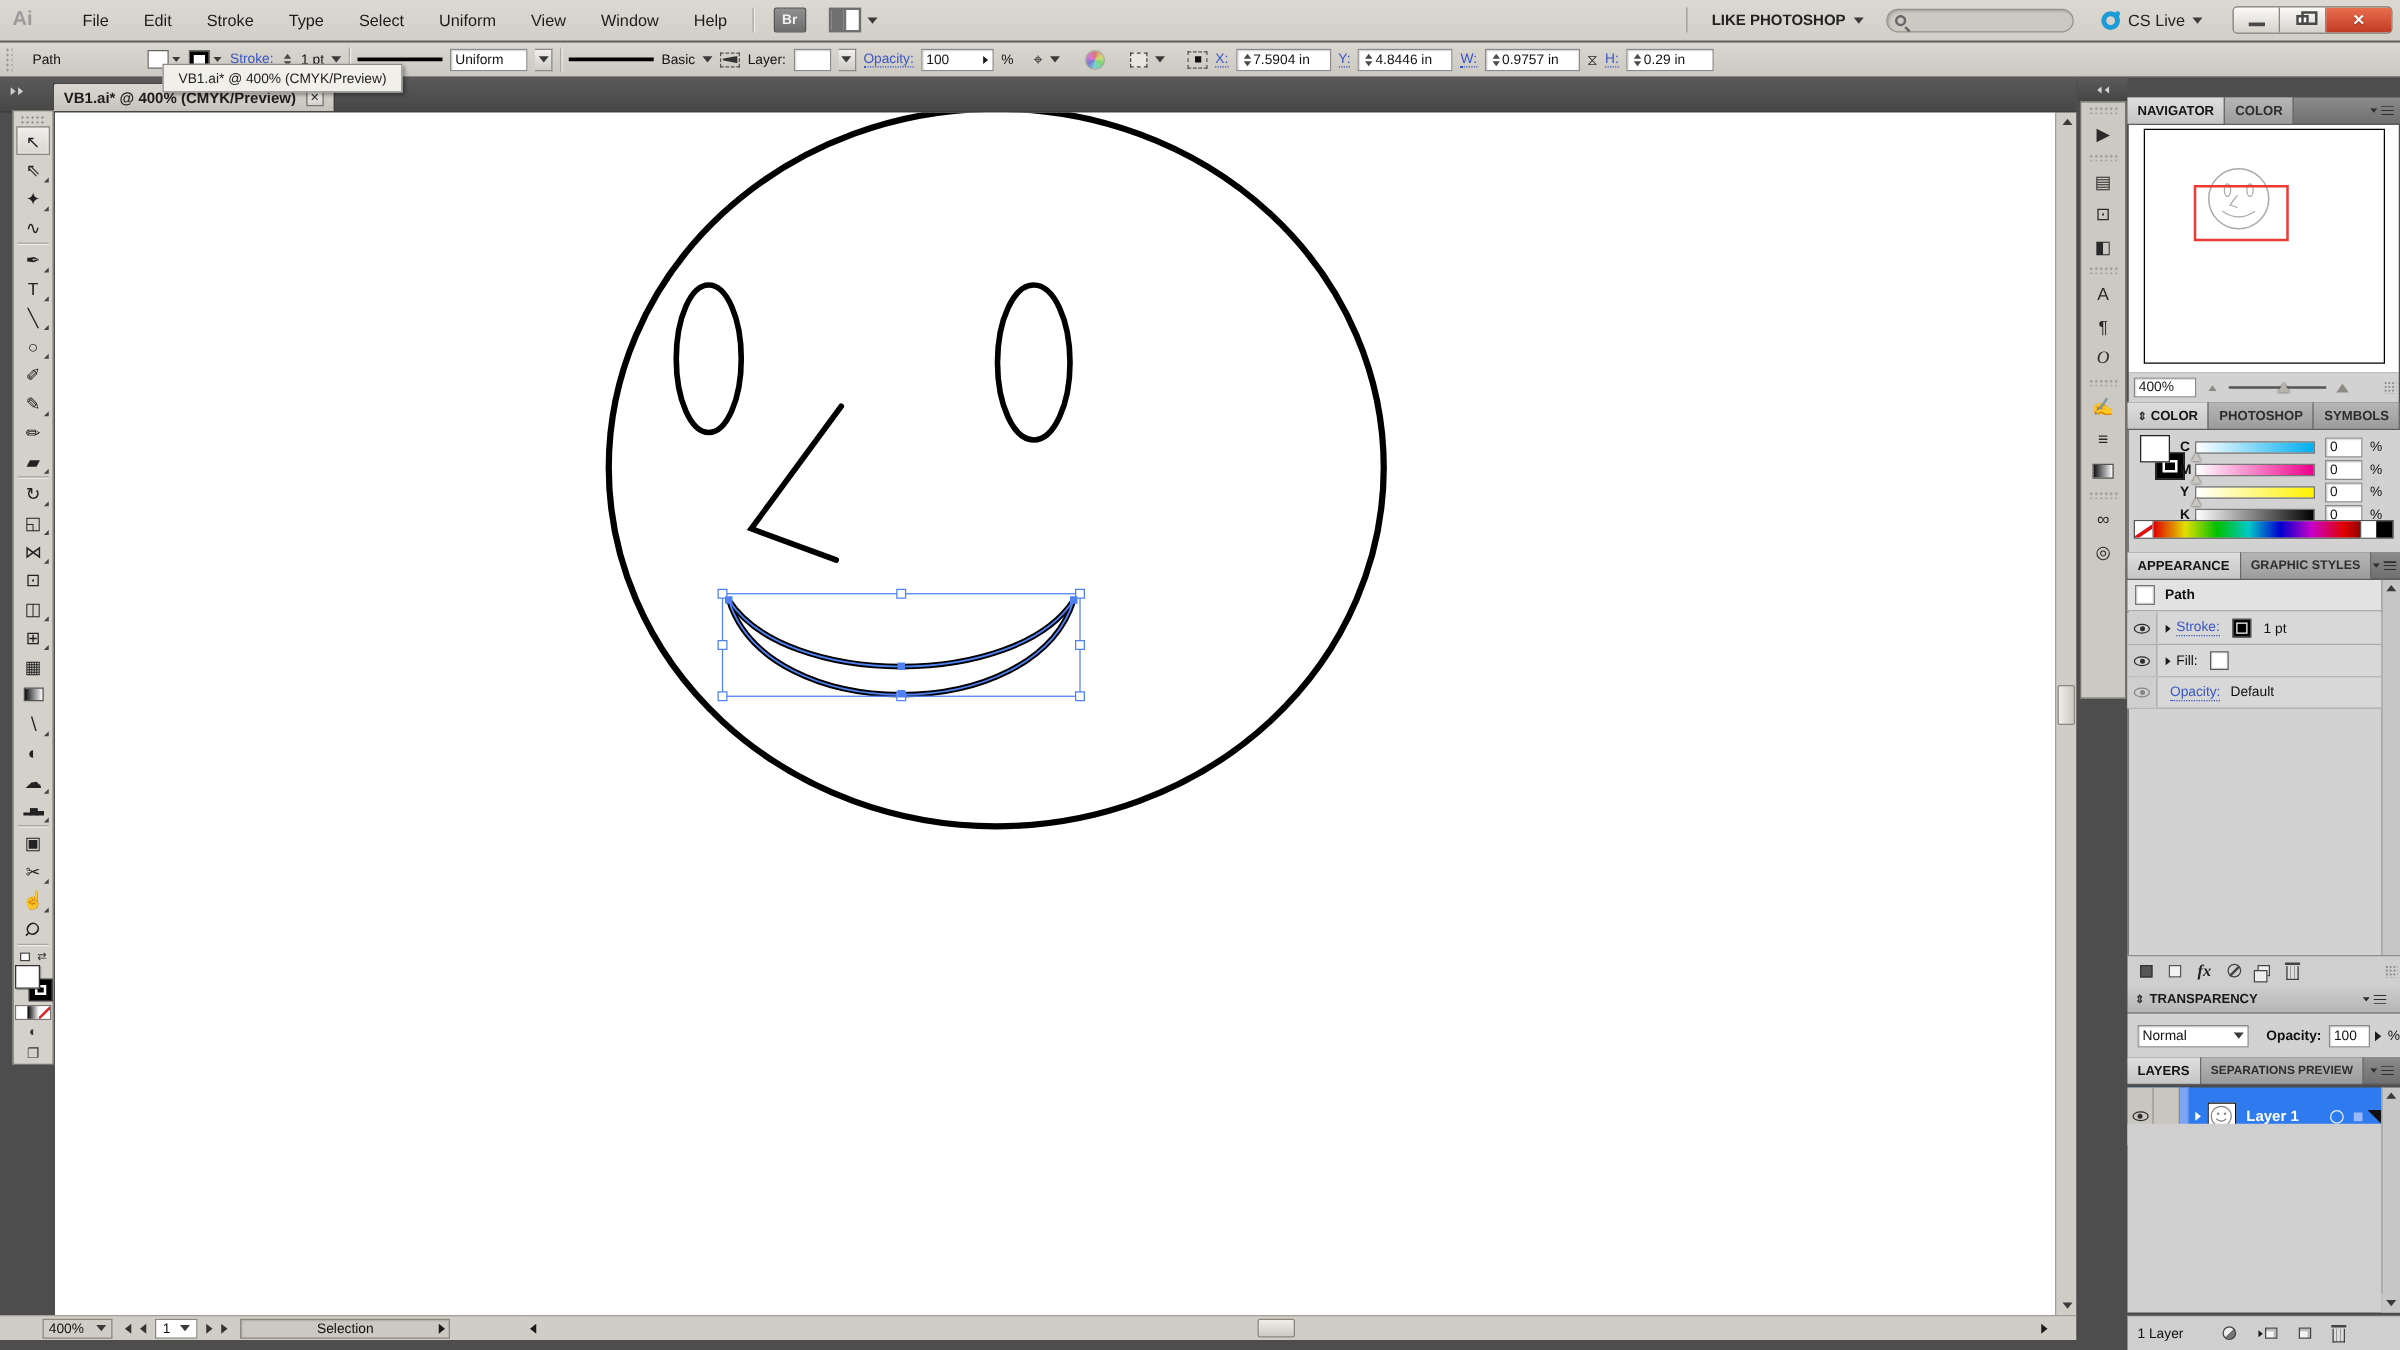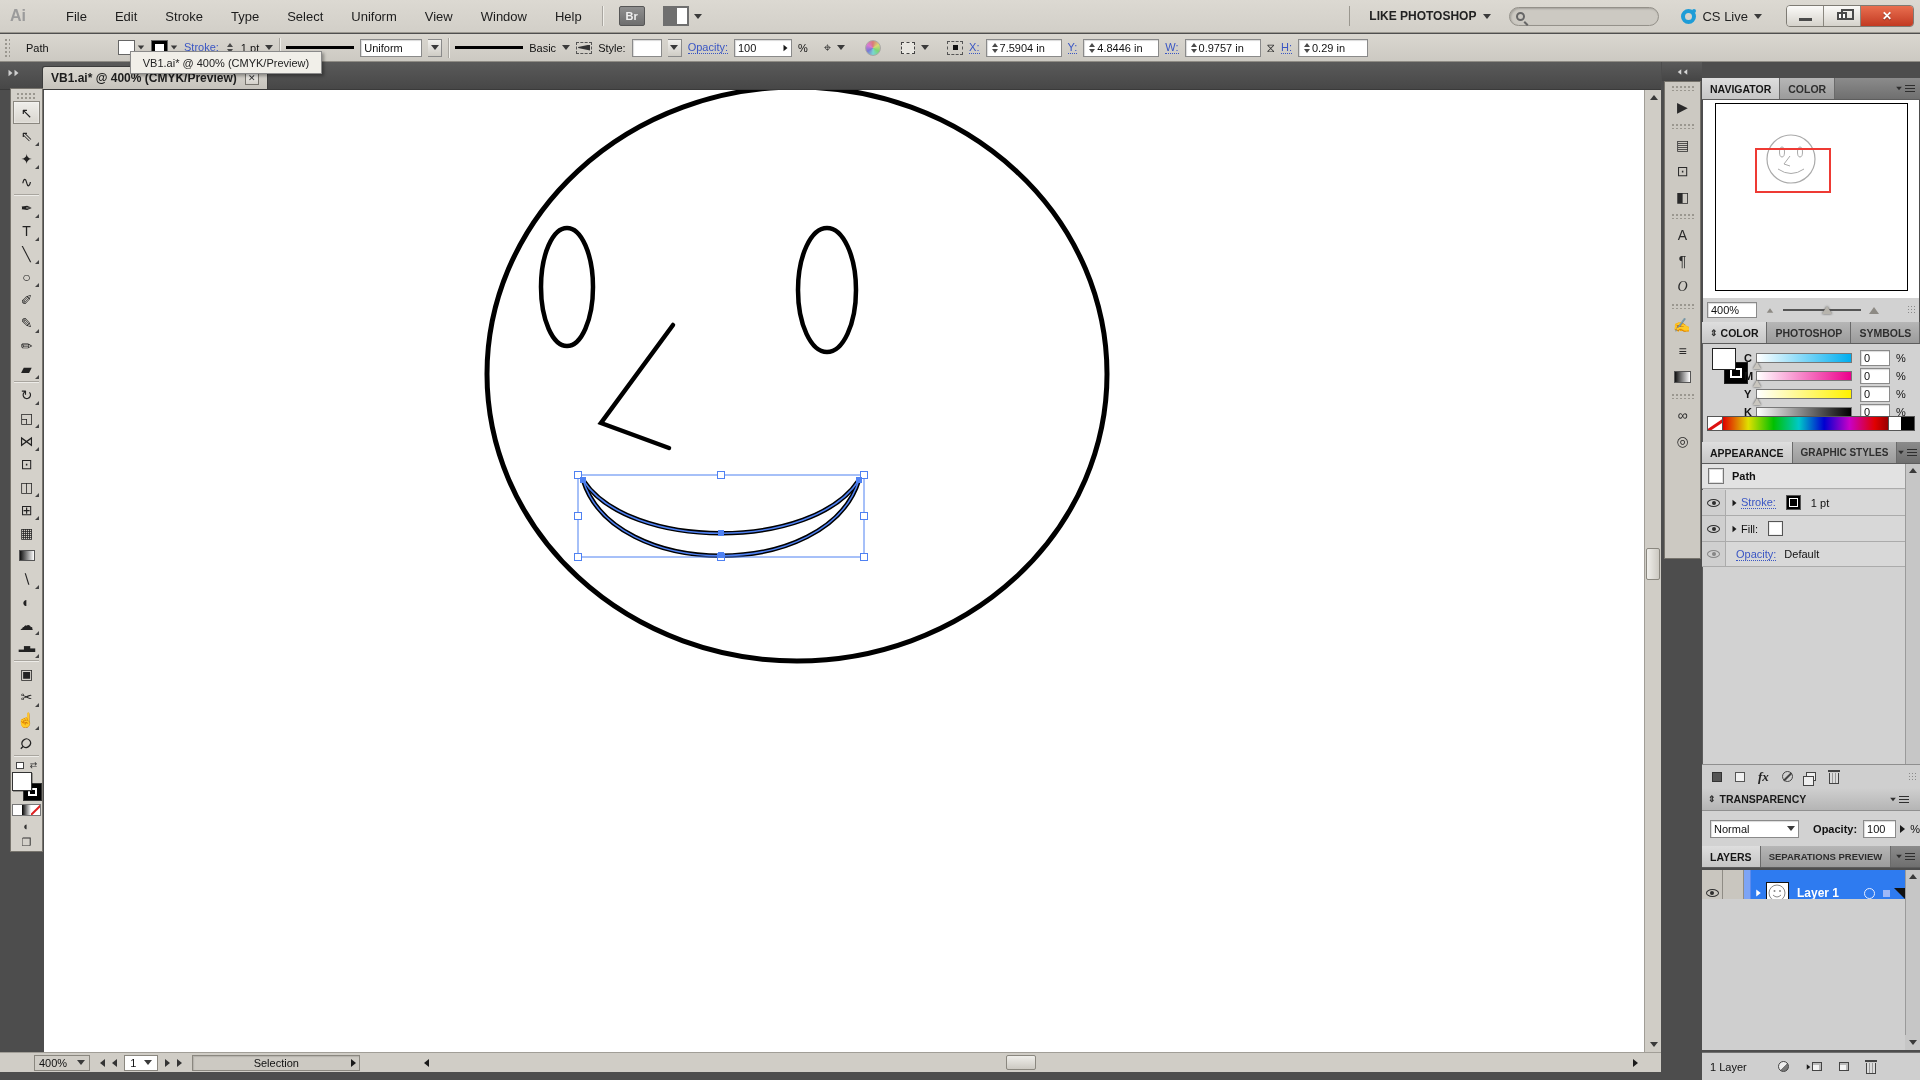--- a/index.html
+++ b/index.html
@@ -289,21 +289,21 @@
       <span>Uniform</span>
     </div>
       <span class="ddbtn">
         <span class="tri-d"></span>
       </span>
     <span class="sep-v"></span>
     <span class="linepreview"></span>
     <span style="font-size:11px;color:#111">Basic</span>
     <span class="tri-d"></span>
     <span class="wprofile-icon"></span>
-    <span style="font-size:11px;color:#111">Style:</span>
+    <span style="font-size:11px;color:#111">Layer:</span>
     <span class="fld" style="width:30px"></span>
       <span class="ddbtn">
         <span class="tri-d"></span>
       </span>
     <span class="blue-link">Opacity:</span>
     <div class="fld" style="width:58px;justify-content:space-between">
       <span>100</span>
         <span class="tri-r" style="transform:scale(.8)"></span>
     </div>
     <span style="font-size:11px;color:#111">%</span>

